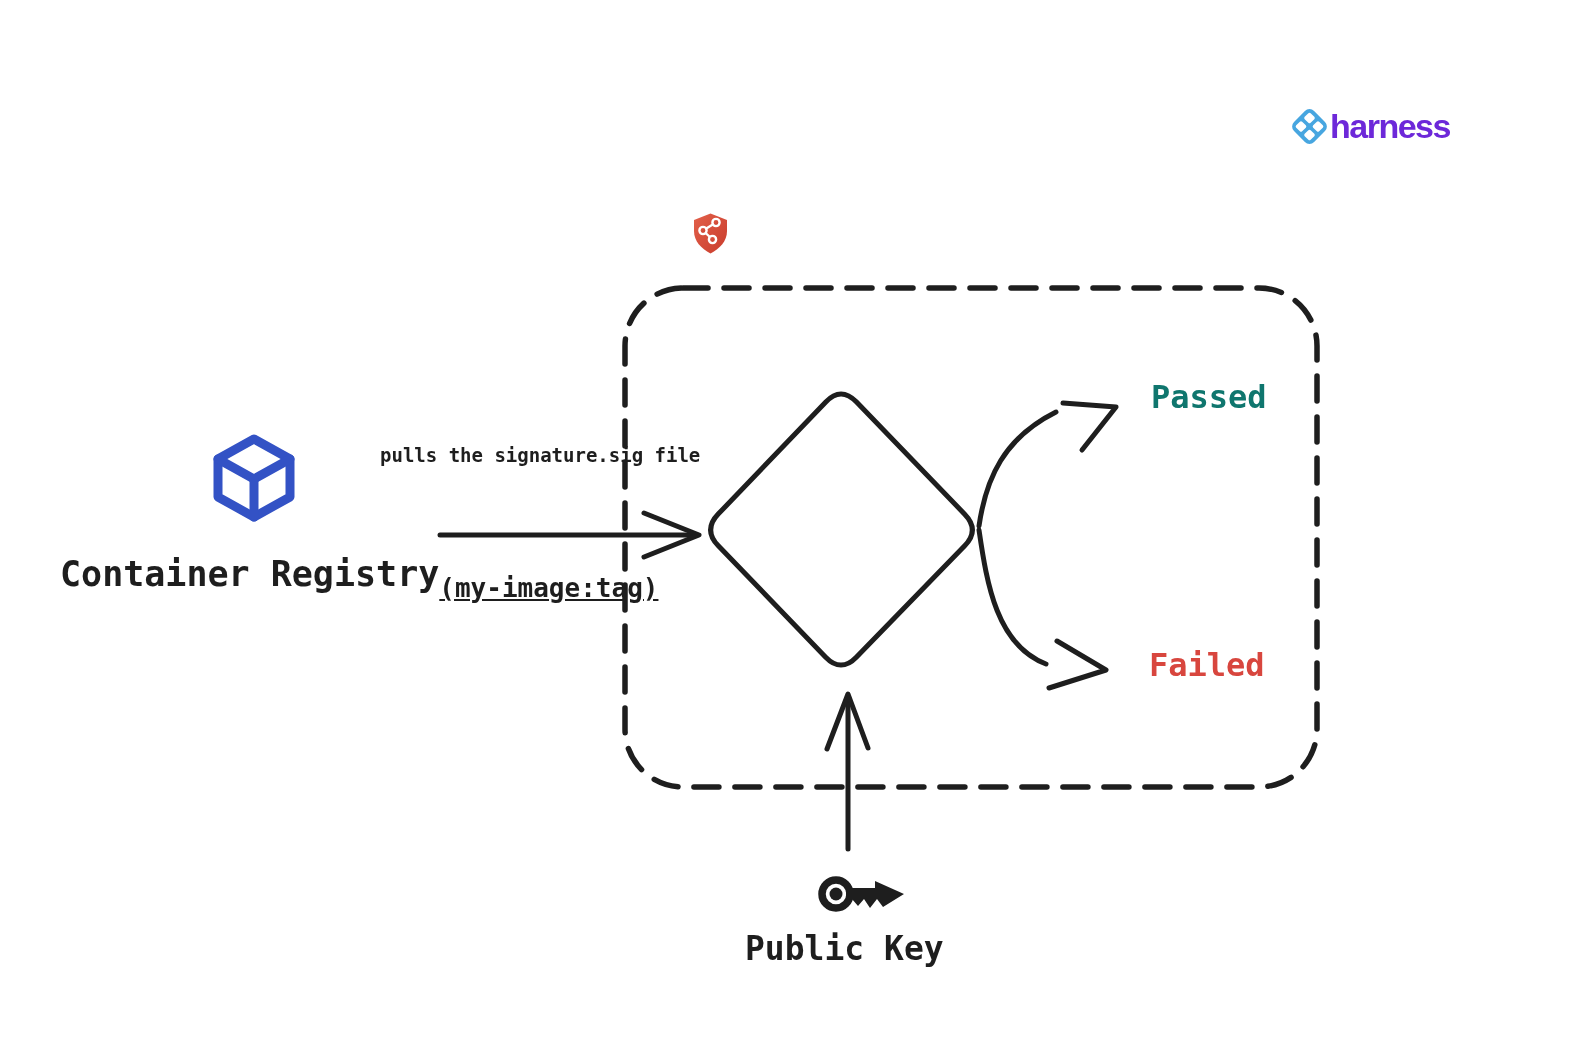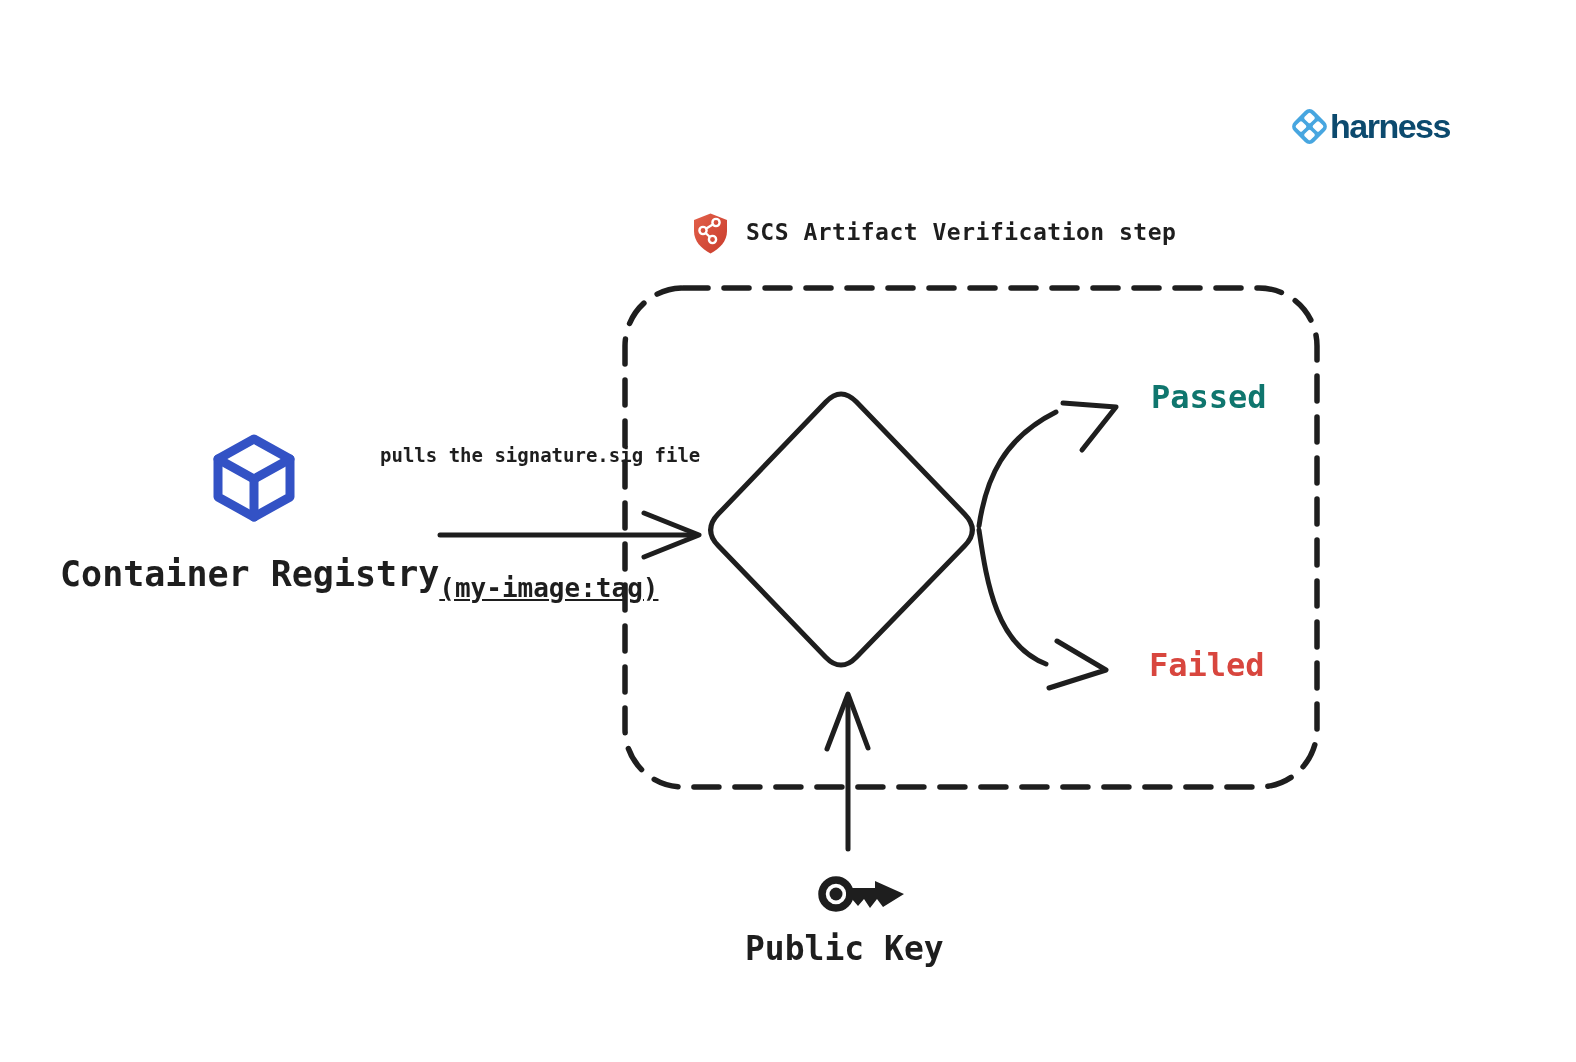--- a/index.html
+++ b/index.html
@@ -2,21 +2,21 @@
 <html><head>
 <meta charset="utf-8">
 <style>
   html,body{margin:0;padding:0;background:#fff;}
   .canvas{position:relative;width:1576px;height:1062px;background:#ffffff;overflow:hidden;
           font-family:"DejaVu Sans Mono",monospace;color:#1e1e1e;}
   .abs{position:absolute;}
   svg.layer{position:absolute;left:0;top:0;}
   .mono{font-family:"DejaVu Sans Mono",monospace;font-weight:bold;color:#1e1e1e;}
   .brand-text{font-family:"Liberation Sans","DejaVu Sans",sans-serif;font-weight:bold;
-              font-size:34px;letter-spacing:-1.5px;color:#0c4a6e;}
+              font-size:34px;letter-spacing:-1.5px;color:#6d28d9;}
   .header-label{font-size:23px;letter-spacing:0.5px;white-space:nowrap;}
   .node-title{font-size:35px;white-space:nowrap;}
   .node-sub{font-size:26px;white-space:nowrap;text-decoration:underline;}
   .edge-label{font-size:19px;line-height:27px;text-align:center;white-space:nowrap;}
   .diamond-label{font-size:26px;line-height:35px;text-align:center;white-space:nowrap;}
   .outcome{font-size:32px;white-space:nowrap;}
   .passed{color:#0f766e;}
   .failed{color:#d8463e;}
   .pk-label{font-size:33px;white-space:nowrap;}
   .center-col{display:flex;flex-direction:row;align-items:center;}
@@ -88,21 +88,20 @@
         <rect x="16.3" y="7.8" width="8.4" height="8.4" rx="1.6" transform="rotate(45 20.5 12)"></rect>
         <rect x="16.3" y="24.8" width="8.4" height="8.4" rx="1.6" transform="rotate(45 20.5 29)"></rect>
         <rect x="7.8" y="16.3" width="8.4" height="8.4" rx="1.6" transform="rotate(45 12 20.5)"></rect>
         <rect x="24.8" y="16.3" width="8.4" height="8.4" rx="1.6" transform="rotate(45 29 20.5)"></rect>
       </g>
     </g>
   </svg>
 
   <div class="abs brand-text" style="left:1330px;top:107px;">harness</div>
 
-  <div class="abs mono header-label" style="left:746px;top:219px;">SCS Artifact Verification step</div>
 
   <div class="abs center-col" style="left:60px;top:545px;width:400px;">
     <div class="mono node-title">Container Registry</div>
     <div class="mono node-sub" style="margin-top:28px;">(my-image:tag)</div>
   </div>
 
   <div class="abs mono edge-label center-col" style="left:380px;top:442px;width:220px;">
     <div>pulls the signature</div>
     <div>.sig file</div>
   </div>

